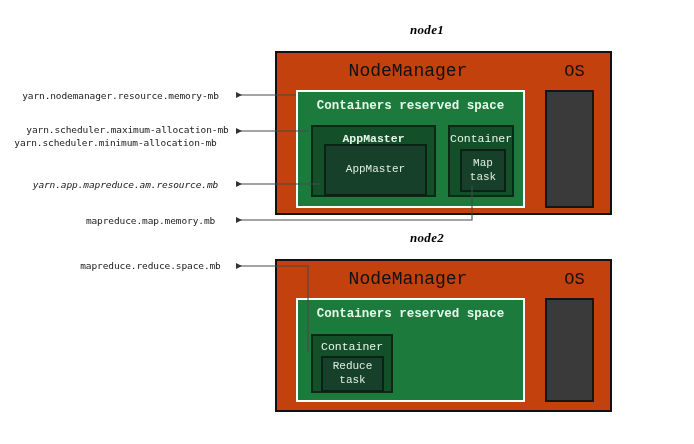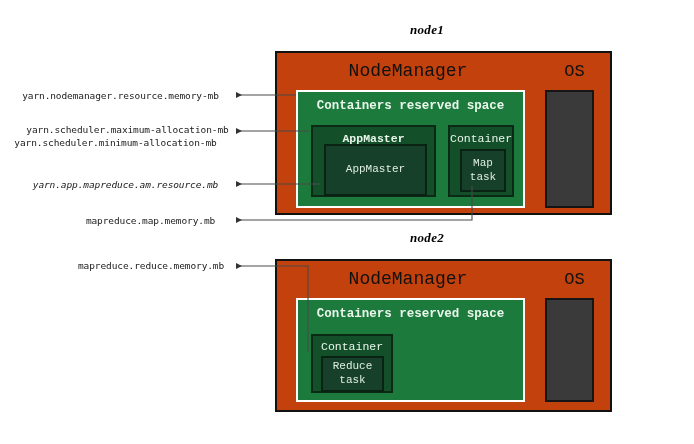--- a/index.html
+++ b/index.html
@@ -168,21 +168,21 @@
 
   <div class="cfg-label" style="left:18px;top:90px;width:205px;">yarn.nodemanager.resource.memory-mb</div>
 
   <div class="cfg-label" style="left:20px;top:124px;width:215px;">yarn.scheduler.maximum-allocation-mb</div>
   <div class="cfg-label" style="left:8px;top:137px;width:215px;">yarn.scheduler.minimum-allocation-mb</div>
 
   <div class="cfg-label" style="left:28px;top:179px;width:195px;font-style:italic;">yarn.app.mapreduce.am.resource.mb</div>
 
   <div class="cfg-label" style="left:78px;top:215px;width:145px;">mapreduce.map.memory.mb</div>
 
-  <div class="cfg-label" style="left:78px;top:260px;width:145px;">mapreduce.reduce.memory.mb</div>
+  <div class="cfg-label" style="left:78px;top:260px;width:145px;">mapreduce.reduce.space.mb</div>
 
   <svg class="connectors" viewBox="0 0 694 444" xmlns="http://www.w3.org/2000/svg">
     <defs>
       <marker id="arrowL" markerWidth="7" markerHeight="7" refX="6" refY="3.0" orient="auto" markerUnits="userSpaceOnUse">
         <path d="M6,0 L6,6 L0,3 z" fill="#333"></path>
       </marker>
     </defs>
     <g stroke="#4a4a4a" stroke-width="1.1" fill="none">
 
       <path d="M296,95 L236,95" marker-end="url(#arrowL)"></path>

